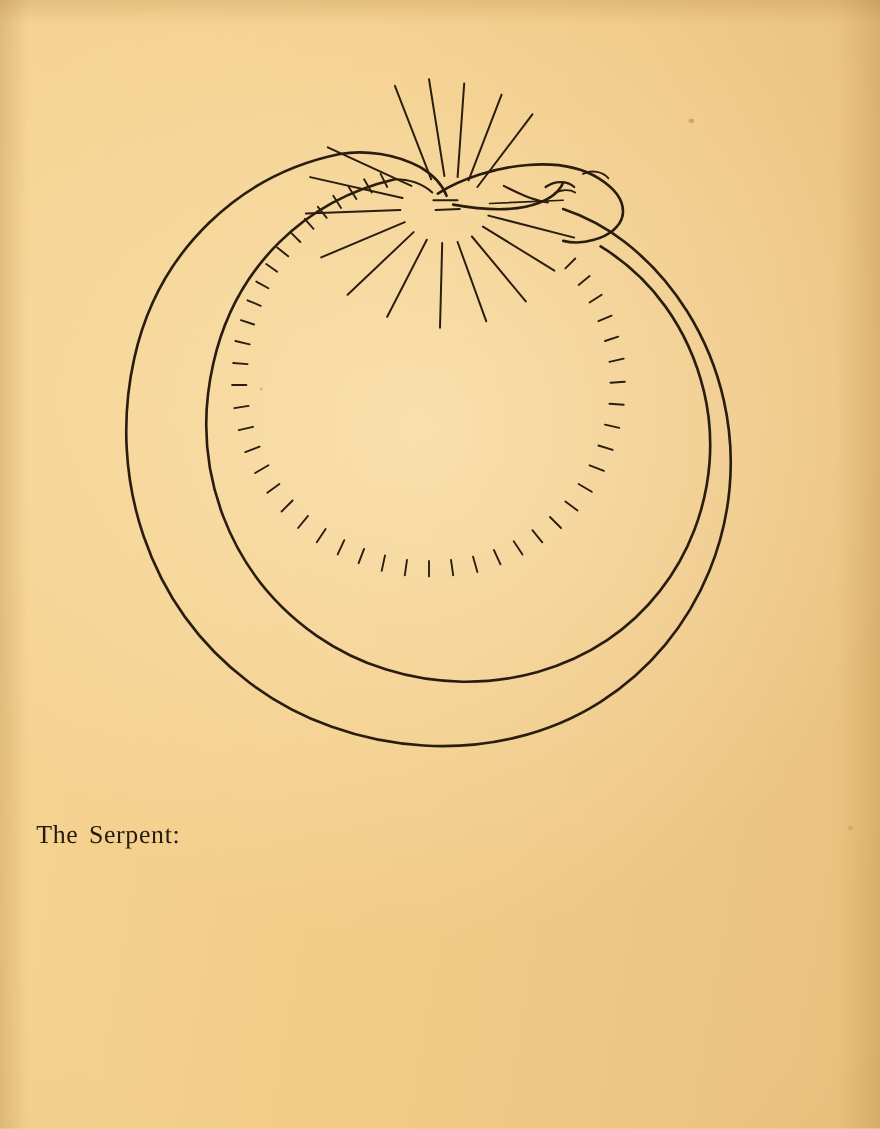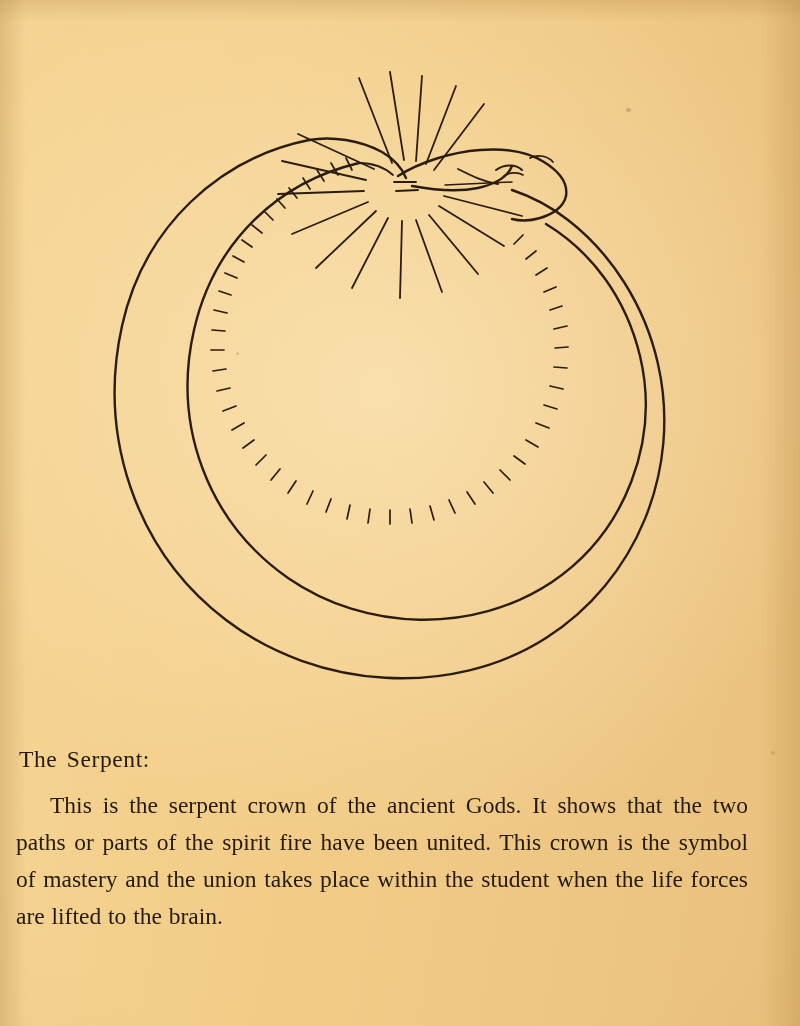--- a/index.html
+++ b/index.html
@@ -53,21 +53,21 @@
     height: 700px;
   }
   .figure svg {
     display: block;
     width: 100%;
     height: 100%;
   }
 
   .caption-block {
     position: absolute;
-    left: 16px;
+    left: 30px;
     top: 746px;
     width: 740px;
     color: #241a0d;
   }
   .caption-heading {
     font-size: 23.5px;
     letter-spacing: 0.6px;
     margin: 0 0 14px 3px;
     word-spacing: 3px;
   }
@@ -221,14 +221,13 @@
       <path d="M 484 262 L 496 257"></path>
       <path d="M 476 245 L 487 238"></path>
       <path d="M 466 229 L 476 221"></path>
       <path d="M 454 214 L 463 205"></path>
     </g>
   </svg>
 </div>
 
 <div class="caption-block">
   <div class="caption-heading">The Serpent:</div>
-  <p class="body-text">This is the serpent crown of the ancient Gods. It shows that the two paths or parts of the spirit fire have been united. This crown is the symbol of mastery and the union takes place within the student when the life forces are lifted to the brain.</p>
 </div>
 
 </body></html>

